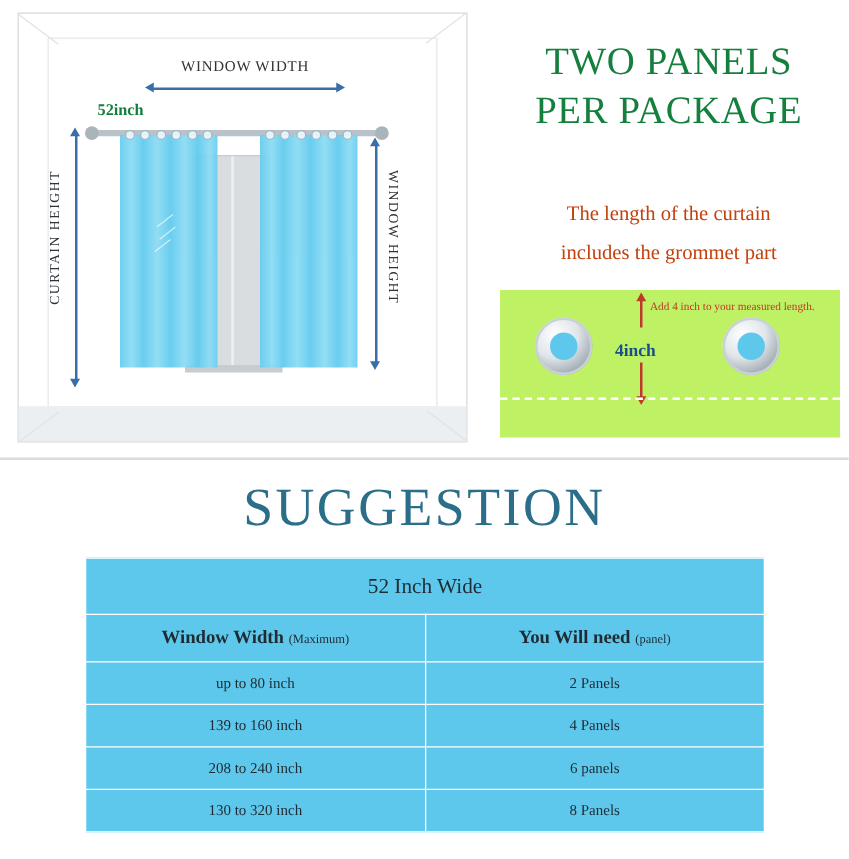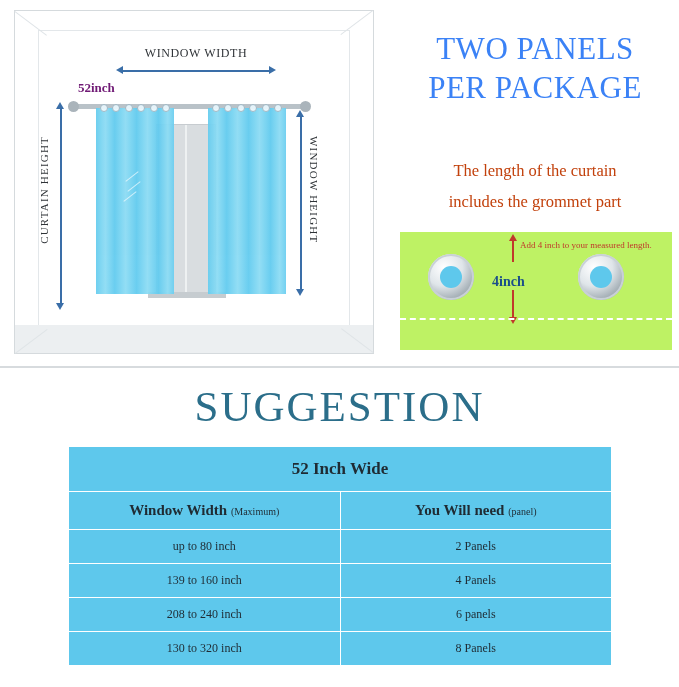--- a/index.html
+++ b/index.html
@@ -72,21 +72,21 @@
     border-top: 4.5px solid transparent; border-bottom: 4.5px solid transparent;
   }
   .ww-arrow .cap-l { left: 0; border-right: 7px solid #3a6ea8; }
   .ww-arrow .cap-r { right: 0; border-left: 7px solid #3a6ea8; }
 
   .inch-label {
     position: absolute;
     left: 70px; top: 74px;
     font-size: 13px;
     font-weight: bold;
-    color: #701a75;
+    color: #15803d;
   }
 
   
   .ch-arrow {
     position: absolute;
     left: 48px; top: 96px;
     width: 9px; height: 208px;
   }
   .ch-arrow .bar { position: absolute; top: 6px; bottom: 6px; left: 4px; width: 1.5px; background: #3a6ea8; }
   .ch-arrow .cap-t, .ch-arrow .cap-b {
@@ -198,21 +198,21 @@
     background: rgba(255,255,255,.65);
     transform: rotate(-38deg);
   }
 
   
   #headline {
     position: absolute;
     left: 396px; top: 30px;
     width: 278px;
     text-align: center;
-    color: #3b82f6;
+    color: #15803d;
     font-size: 31px;
     line-height: 1.25;
     letter-spacing: .5px;
     font-family: "Liberation Serif", serif;
   }
   #subline {
     position: absolute;
     left: 392px; top: 155px;
     width: 286px;
     text-align: center;
@@ -317,21 +317,20 @@
   }
   #table td {
     border: 1px solid #ffffff;
     color: #1f2b33;
     text-align: center;
     font-family: "Liberation Serif", serif;
   }
   .t-title {
     font-size: 17px;
     padding: 12px 0;
-    font-weight: bold;
   }
   .t-head {
     font-size: 15px;
     font-weight: bold;
     padding: 10px 0;
   }
   .t-head .small {
     font-size: 10px;
     font-weight: normal;
   }

